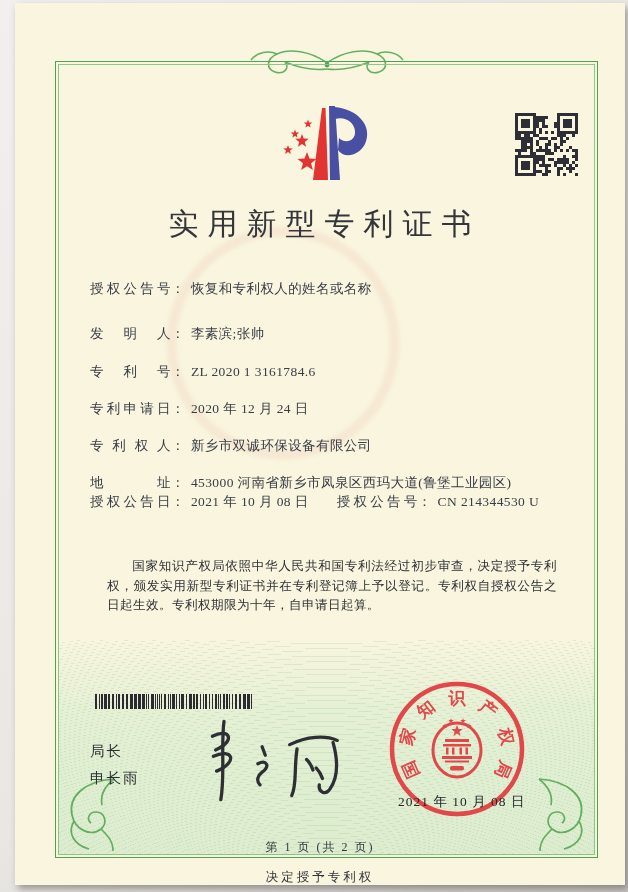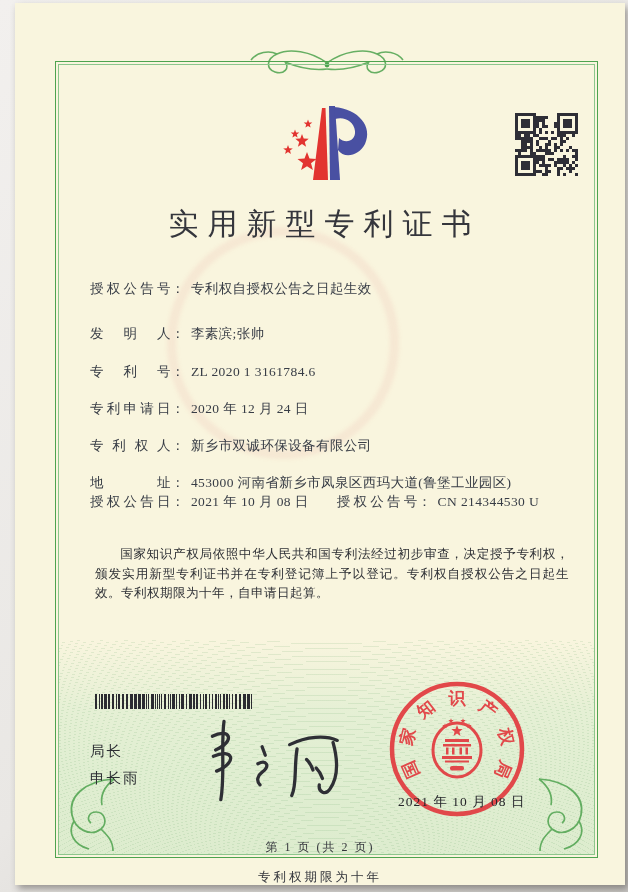--- a/index.html
+++ b/index.html
@@ -57,21 +57,21 @@
   .row .lab { display:inline-block; width:81px; text-align:justify; text-align-last:justify; }
   .row .colon { display:inline-block; margin-right:6px; }
   .r1{top:277px}.r2{top:322px}.r3{top:360px}.r4{top:397px}.r5{top:434px}.r6{top:471px}.r7{top:490px}
   .grp { display:inline-block; }
   .grp2 { margin-left:28px; }
   .paras {
     position:absolute; left:75px; top:537px; width:484px;
     font-size:12.6px; line-height:19.5px; letter-spacing:.4px;
     color:#2f3136; text-align:justify;
   }
-  .paras p { text-indent:2em; margin:5px; }
+  .paras p { text-indent:2em; margin:17px; }
   .barcode { position:absolute; left:80px; top:691px; width:162px; height:15px; }
   .bcb { position:absolute; top:0; height:15px; background:#2b2b31; }
   .signer {
     position:absolute; left:75px; top:735px;
     font-family:"Liberation Sans", sans-serif;
     font-size:14.5px; color:#2c2e33; line-height:27px; letter-spacing:2px;
   }
   .signature { position:absolute; left:168px; top:712px; width:190px; height:90px; }
   .seal { position:absolute; left:372px; top:676px; width:140px; height:140px; opacity:.93; }
   .seal-date {
@@ -378,21 +378,21 @@
       <div class="qrm" style="left: 30px; top: 60px;"></div>
       <div class="qrm" style="left: 42px; top: 60px;"></div>
       <div class="qrm" style="left: 48px; top: 60px;"></div>
       <div class="qrm" style="left: 60px; top: 60px;"></div>
     </div>
 
   <div class="title">实用新型专利证书</div>
 
   <div class="rows">
     <div class="row r1">
-      <span class="lab">授权公告号</span><span class="colon">：</span><span class="val">专利权自授权公告之日起生效</span>
+      <span class="lab">授权公告号</span><span class="colon">：</span><span class="val">恢复和专利权人的姓名或名称</span>
     </div>
     <div class="row r2">
       <span class="lab">发明人</span><span class="colon">：</span><span class="val">李素滨;张帅</span>
     </div>
     <div class="row r3">
       <span class="lab">专利号</span><span class="colon">：</span><span class="val">ZL 2020 1 3161784.6</span>
     </div>
     <div class="row r4">
       <span class="lab">专利申请日</span><span class="colon">：</span><span class="val">2020 年 12 月 24 日</span>
     </div>
@@ -510,15 +510,15 @@
       <rect x="72.5" y="68.5" width="2.5" height="7" stroke="none"></rect>
       <rect x="78.5" y="68.5" width="2.5" height="7" stroke="none"></rect>
       <rect x="55" y="77" width="30" height="3" stroke="none"></rect>
       <rect x="58" y="81.5" width="24" height="2" stroke="none"></rect>
       <rect x="63" y="87" width="14" height="4.5" rx="2" stroke="none"></rect>
     </g>
   </svg>
   <div class="seal-date">2021 年 10 月 08 日</div>
 
   <div class="page-no">第 1 页 (共 2 页)</div>
-  <div class="back-note">专利权期限为十年</div>
+  <div class="back-note">决定授予专利权</div>
 
 </div>
 
 </body></html>

